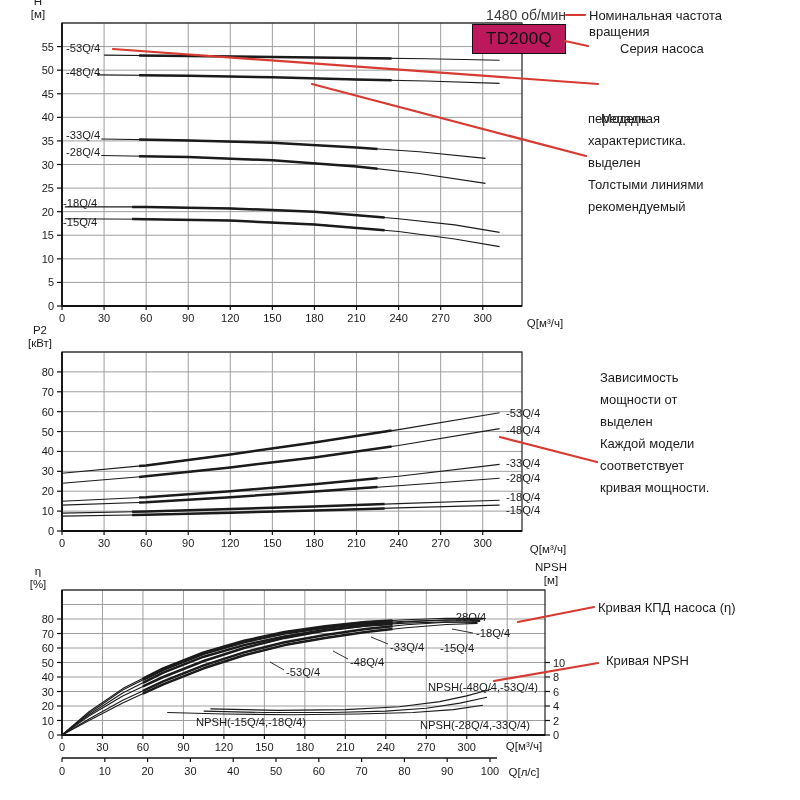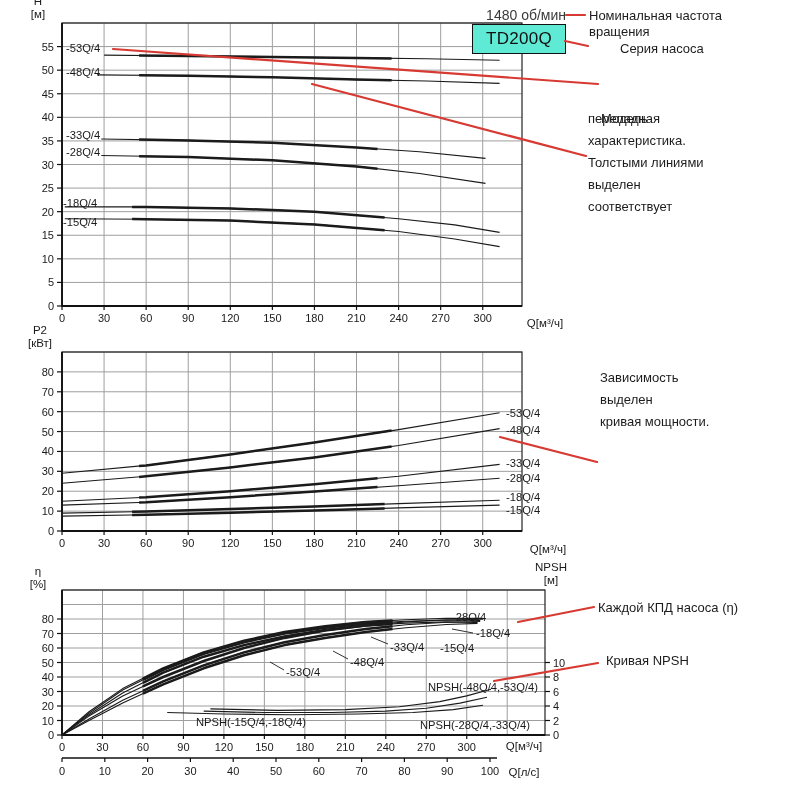--- a/index.html
+++ b/index.html
@@ -2,21 +2,21 @@
 <html><head>
 <meta charset="utf-8">
 <style>
   html,body{margin:0;padding:0;background:#fff;}
   .canvas{position:relative;width:800px;height:800px;background:#fff;overflow:hidden;
           font-family:"Liberation Sans","DejaVu Sans",sans-serif;color:#1a1a1a;}
   svg.layer{position:absolute;left:0;top:0;}
   .annotation{position:absolute;font-size:13px;line-height:21px;color:#1c1c1c;white-space:nowrap;}
   .rpm{position:absolute;left:448px;top:7px;width:118px;text-align:right;font-size:14px;color:#3a3a3a;}
   .series-box{position:absolute;left:472px;top:24px;width:92px;height:28px;border:1.6px solid #111;
-              background:#5eead4;display:flex;align-items:center;justify-content:center;
+              background:#be185d;display:flex;align-items:center;justify-content:center;
               font-size:17px;letter-spacing:.3px;color:#111;}
 </style>
 </head>
 <body>
 
 <div class="canvas">
   <svg id="chart0" class="layer" width="800" height="800">
       <g>
         <line x1="62" y1="23" x2="62" y2="306" stroke="#9e9e9e" stroke-width="1"></line>
         <line x1="104.07317073170731" y1="23" x2="104.07317073170731" y2="306" stroke="#9e9e9e" stroke-width="1"></line>
@@ -371,31 +371,34 @@
       </div>
       <div class="annotation" style="left: 620px; top: 38px;">
         <div>Серия насоса</div>
       </div>
       <div class="annotation" style="left: 601px; top: 80px; margin-top: 28px;">
         <div>Модель</div>
       </div>
       <div class="annotation" style="left: 588px; top: 108px; line-height: 22px;">
         <div>перепадная</div>
         <div>характеристика.</div>
+        <div>выделен</div>
         <div>Толстыми линиями</div>
-        <div>выделен</div>
-        <div>соответствует</div>
+        <div>рекомендуемый</div>
       </div>
       <div class="annotation" style="left: 600px; top: 367px; line-height: 22px;">
         <div>Зависимость</div>
+        <div>мощности от</div>
         <div>выделен</div>
+        <div>Каждой модели</div>
+        <div>соответствует</div>
         <div>кривая мощности.</div>
       </div>
       <div class="annotation" style="left: 598px; top: 597px;">
-        <div>Каждой КПД насоса (η)</div>
+        <div>Кривая КПД насоса (η)</div>
       </div>
       <div class="annotation" style="left: 606px; top: 650px; text-align: center;">
         <div>Кривая NPSH</div>
       </div>
     </div>
 
   <svg id="overlay" class="layer" width="800" height="800">
       <line x1="566" y1="15" x2="585" y2="15" stroke="#d73a32" stroke-width="2.2" stroke-linecap="round"></line>
       <line x1="565" y1="41" x2="588" y2="46" stroke="#d73a32" stroke-width="2.2" stroke-linecap="round"></line>
       <line x1="113" y1="49" x2="598" y2="84" stroke="#d73a32" stroke-width="2.2" stroke-linecap="round"></line>

